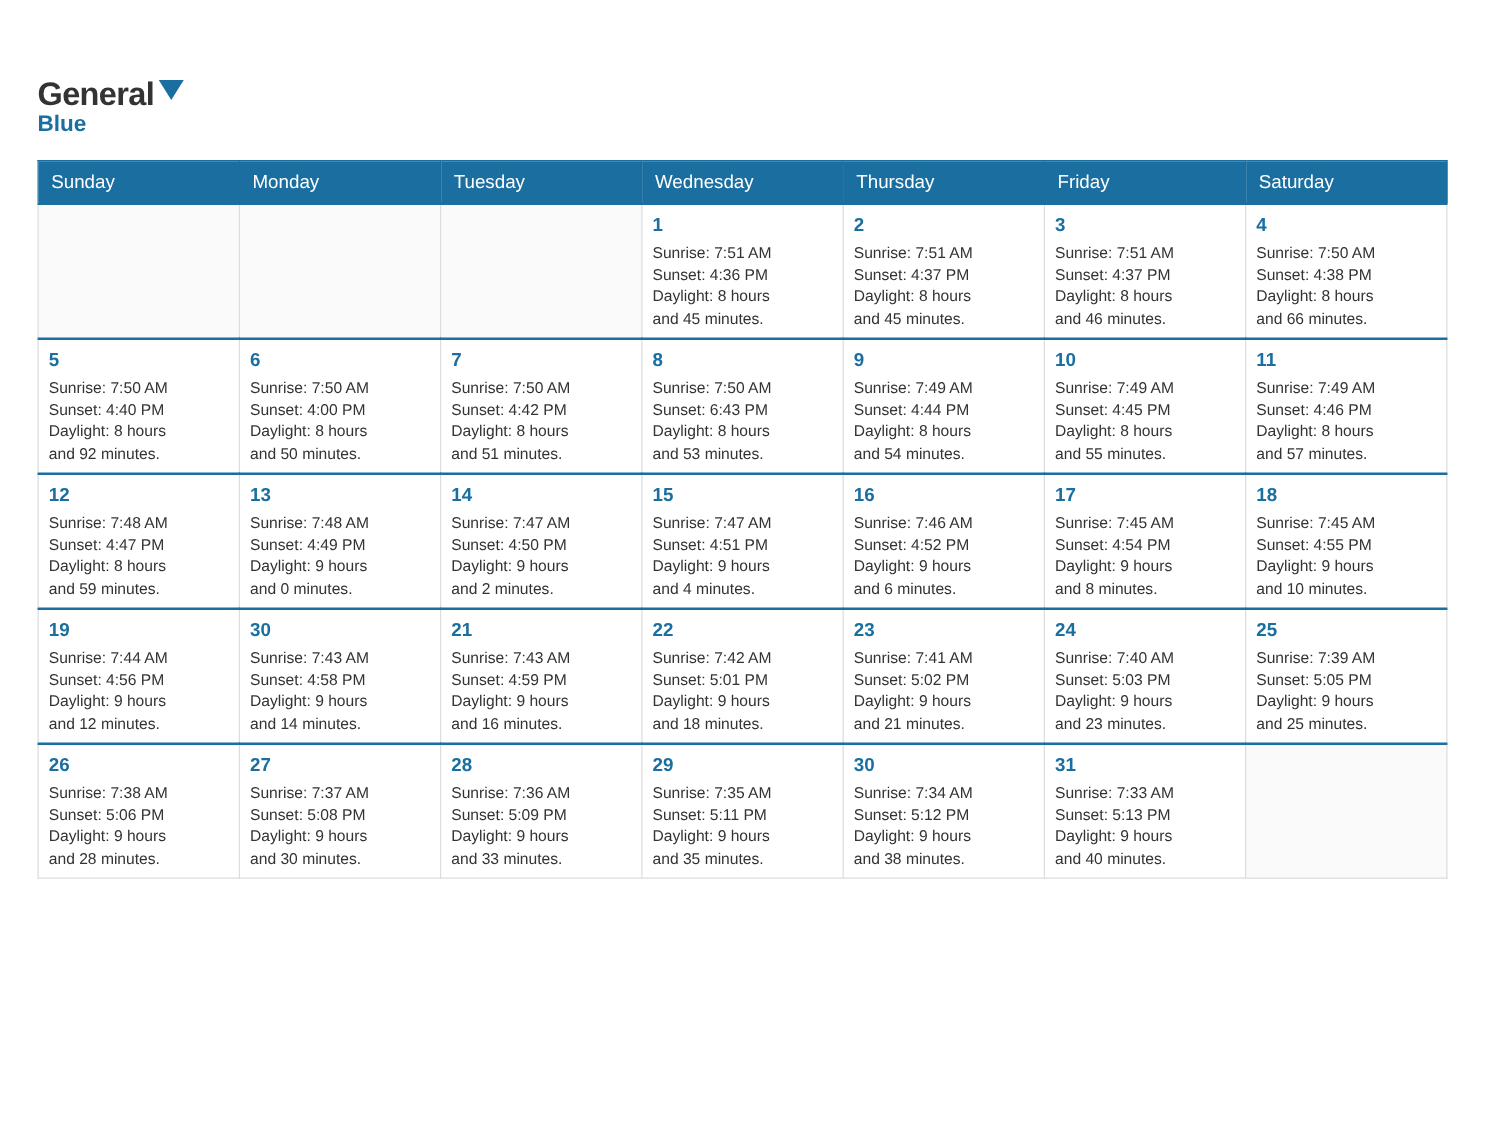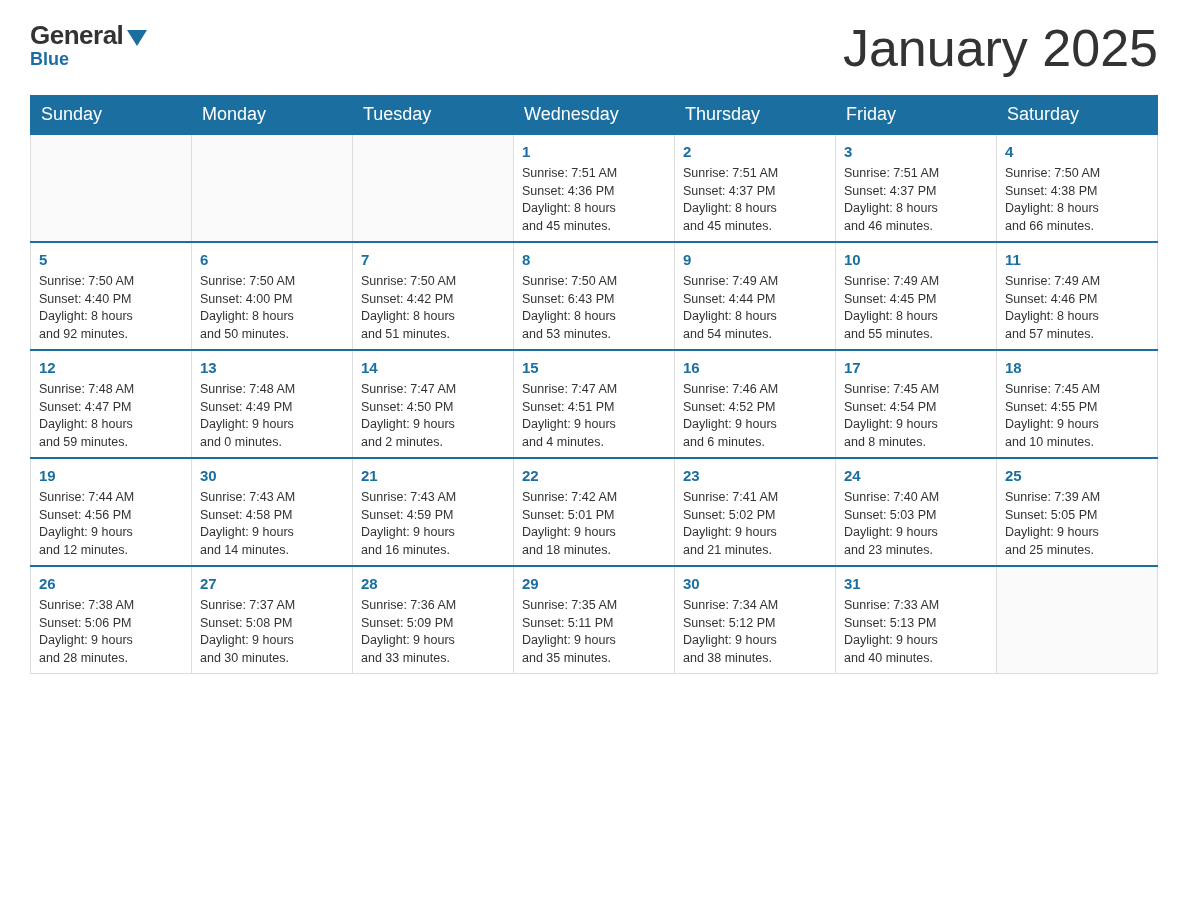--- a/index.html
+++ b/index.html
@@ -17,21 +17,21 @@
       align-items: flex-start;
       margin-bottom: 18px;
     }
     .logo {
       display: flex;
       flex-direction: column;
       align-items: flex-start;
     }
     .logo-top {
       display: flex;
-      align-items: center;
+      margin-top: 40px;
     }
     .logo-general {
       font-size: 26px;
       font-weight: bold;
       color: #333;
       letter-spacing: -0.5px;
     }
     .logo-arrow {
       width: 0;
       height: 0;
@@ -62,21 +62,21 @@
       color: #555;
     }
     .calendar {
       width: 100%;
       border-collapse: collapse;
       border: 1px solid #ccc;
     }
     .calendar th {
       background-color: #1a6fa0;
       color: #fff;
-      font-size: 18px;
+      font-size: 15px;
       font-weight: normal;
       padding: 8px 10px;
       text-align: left;
       border: 1px solid #1a6fa0;
     }
     .calendar td {
       vertical-align: top;
       padding: 6px 8px;
       border: 1px solid #ddd;
       width: 14.28%;
@@ -108,21 +108,20 @@
 
 <div class="header">
   <div class="logo">
     <div class="logo-top">
       <span class="logo-general">General</span>
       <div class="logo-arrow"></div>
     </div>
     <span class="logo-blue">Blue</span>
   </div>
   <div class="title-block">
-    <h1>January 2025</h1>
   </div>
 </div>
 
 <table class="calendar">
   <thead>
     <tr>
     <th>Sunday</th>
         <th>Monday</th>
         <th>Tuesday</th>
         <th>Wednesday</th>

